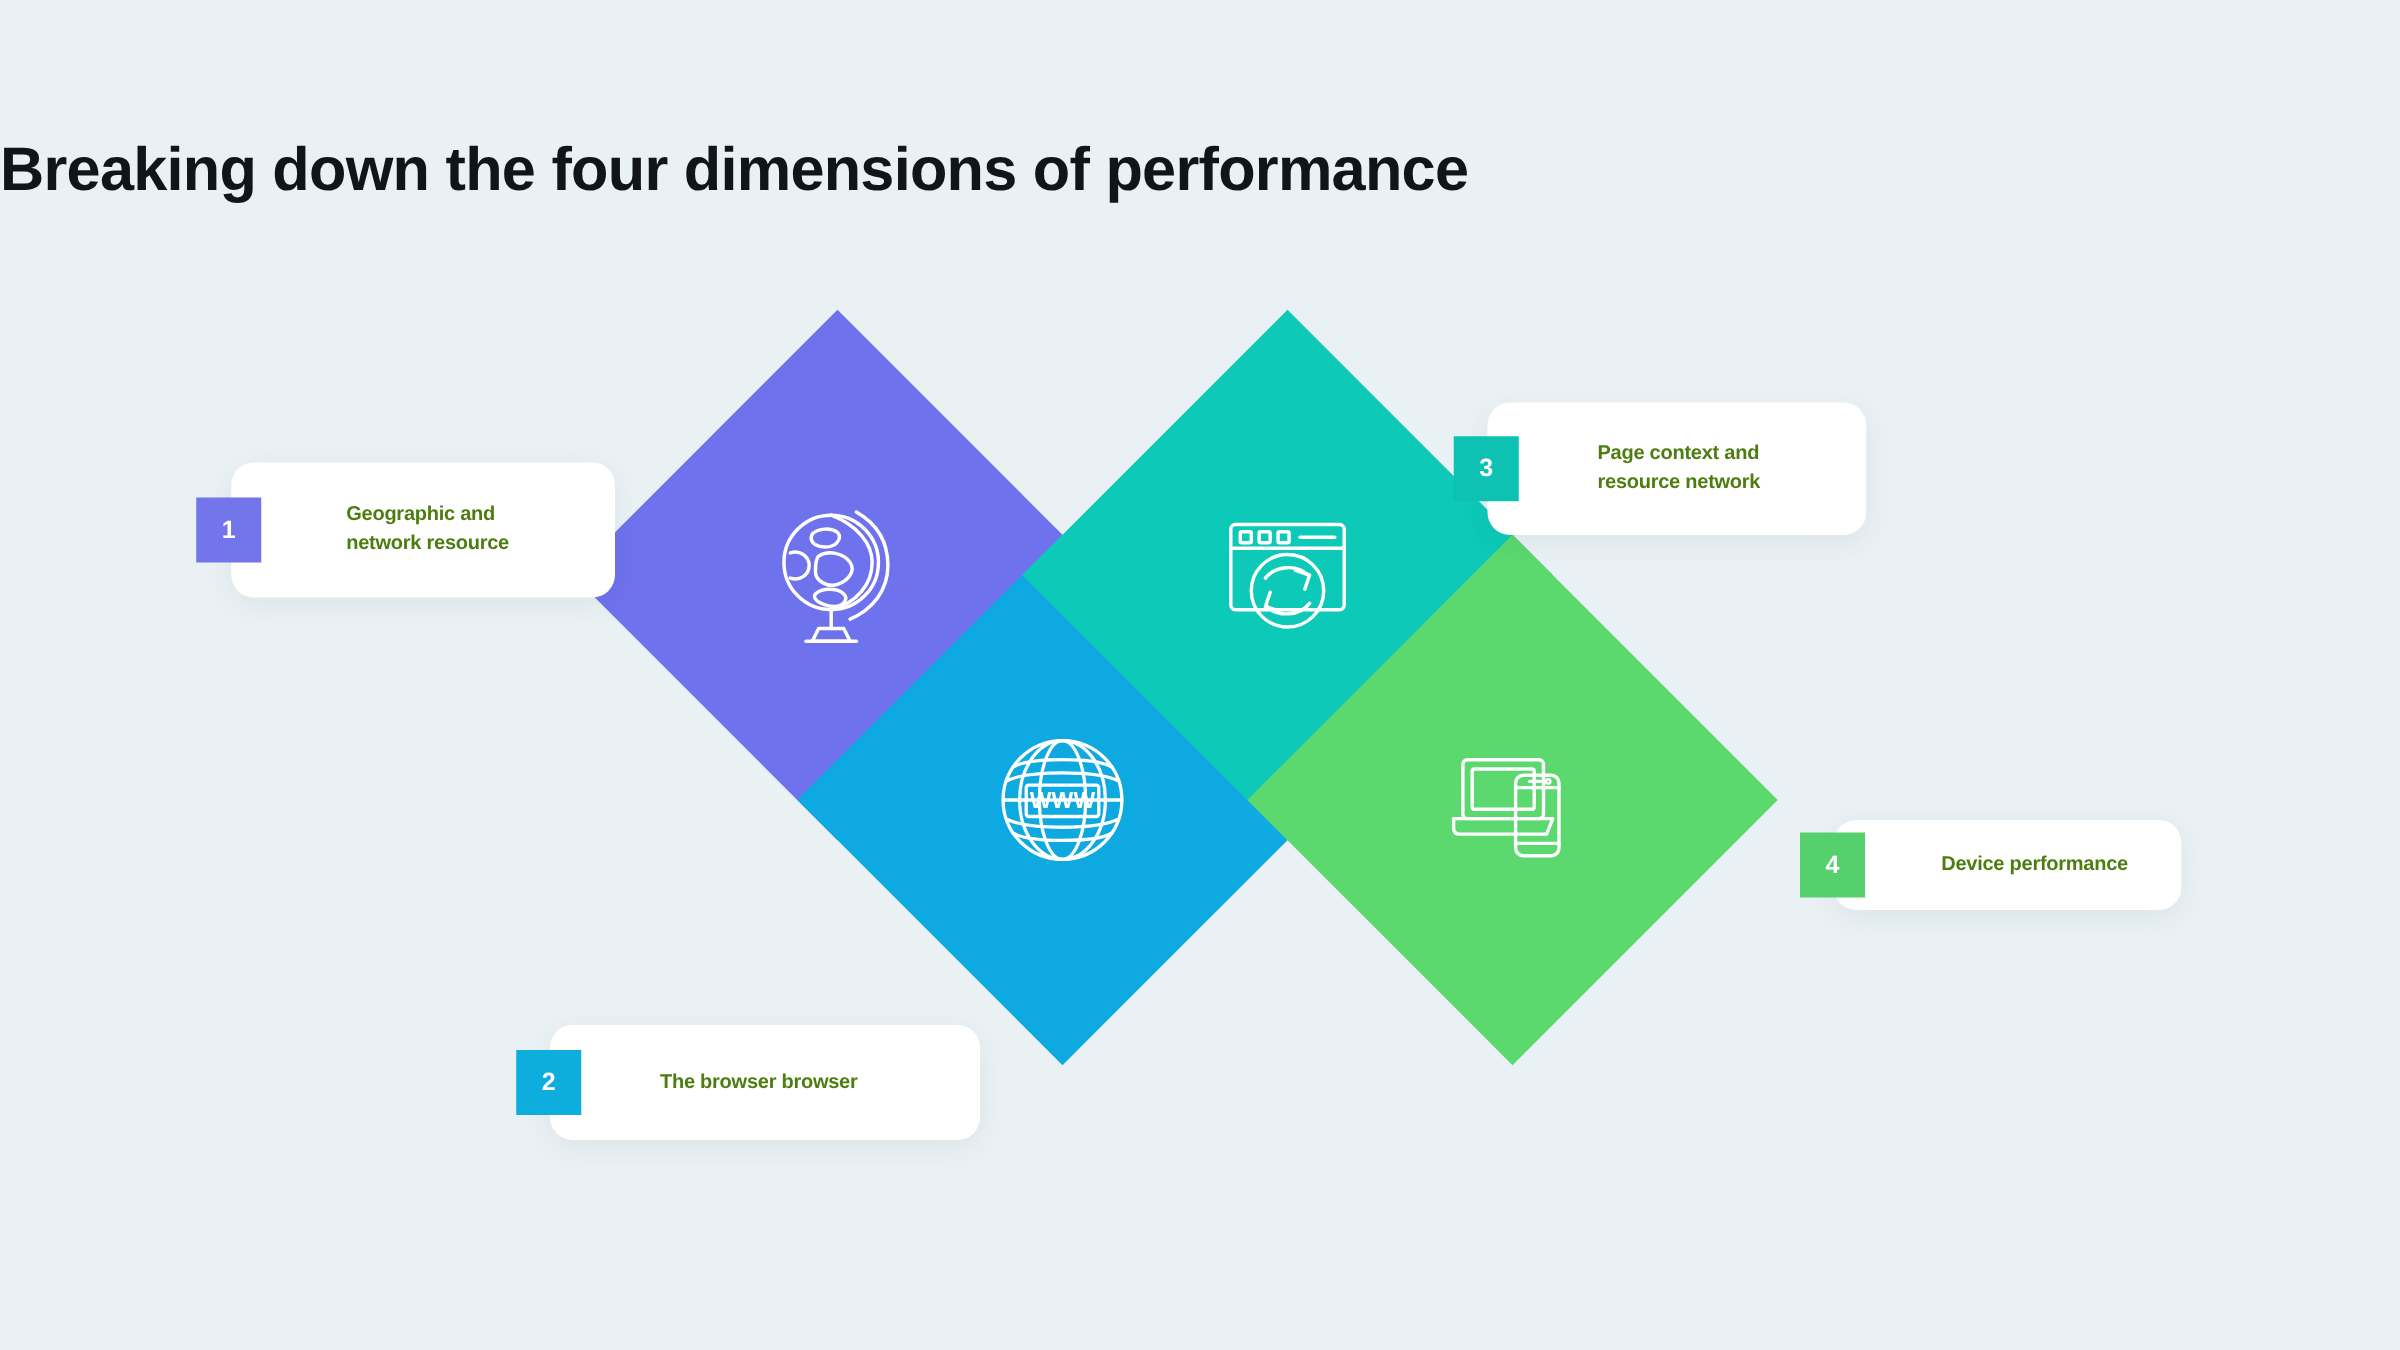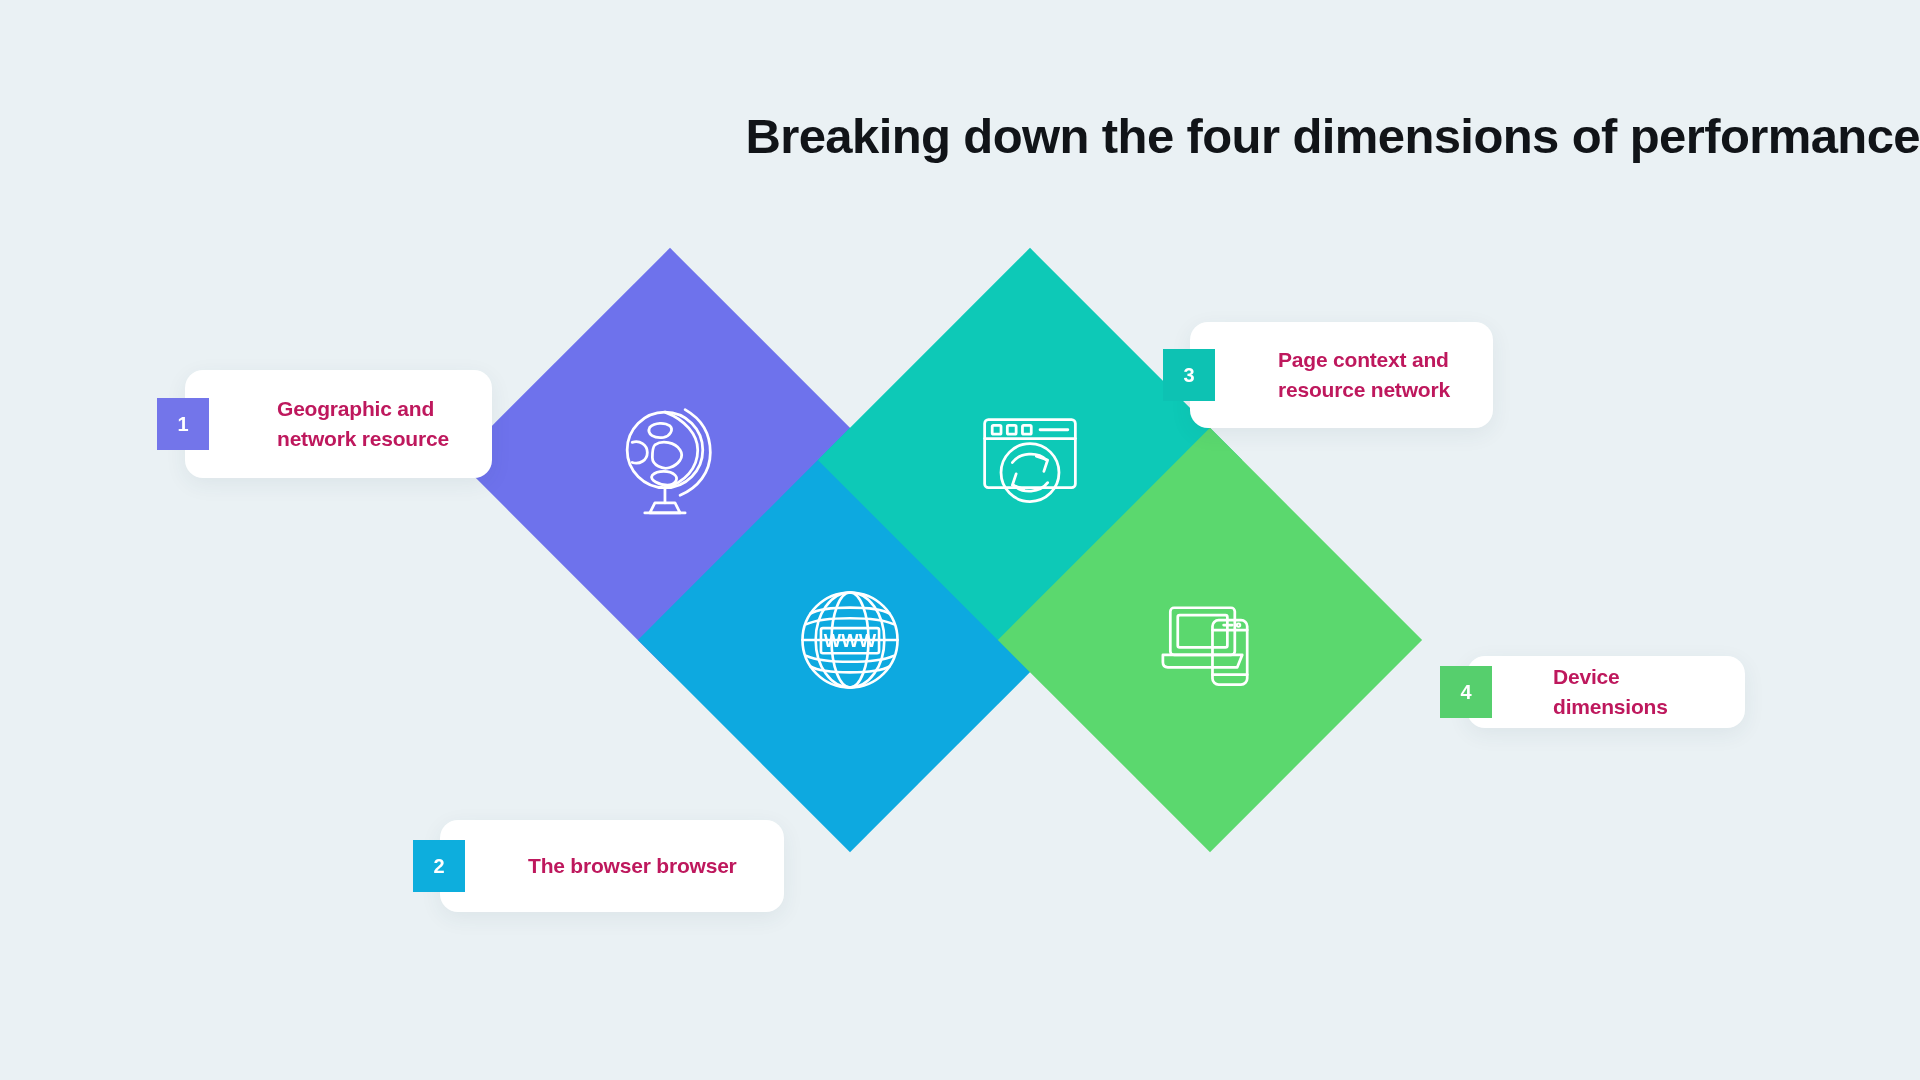--- a/index.html
+++ b/index.html
@@ -21,21 +21,21 @@
     height: 1080px;
     background: #eaf1f4;
   }
 
   
   .page-title {
     position: absolute;
     left: 0;
     top: 108px;
     width: 1920px;
-    text-align: right;
+    text-align: left;
     font-size: 49px;
     font-weight: bold;
     letter-spacing: -0.6px;
     color: #111418;
     font-family: "Liberation Sans", sans-serif;
     line-height: 1.15;
   }
 
   
   .diamond-cluster {
@@ -102,23 +102,23 @@
     height: 52px;
     display: flex;
     align-items: center;
     justify-content: center;
     color: #ffffff;
     font-size: 20px;
     font-weight: bold;
     font-family: "Liberation Sans", sans-serif;
   }
   .label-text {
-    font-size: 21px;
+    font-size: 16px;
     font-weight: bold;
-    color: #be185d;
+    color: #4d7c0f;
     line-height: 1.42;
     font-family: "Liberation Sans", sans-serif;
     letter-spacing: -0.2px;
   }
 
   
   .card-1 {
     left: 185px;
     top: 370px;
     width: 307px;
@@ -281,17 +281,17 @@
       <div>Page context and</div>
       <div>resource network</div>
     </div>
   </div>
 
   <div class="label-card card-4">
     <div class="badge">
       <span>4</span>
     </div>
     <div class="label-text">
-      <div>Device dimensions</div>
+      <div>Device performance</div>
     </div>
   </div>
 
 </div>
 
 </body></html>

